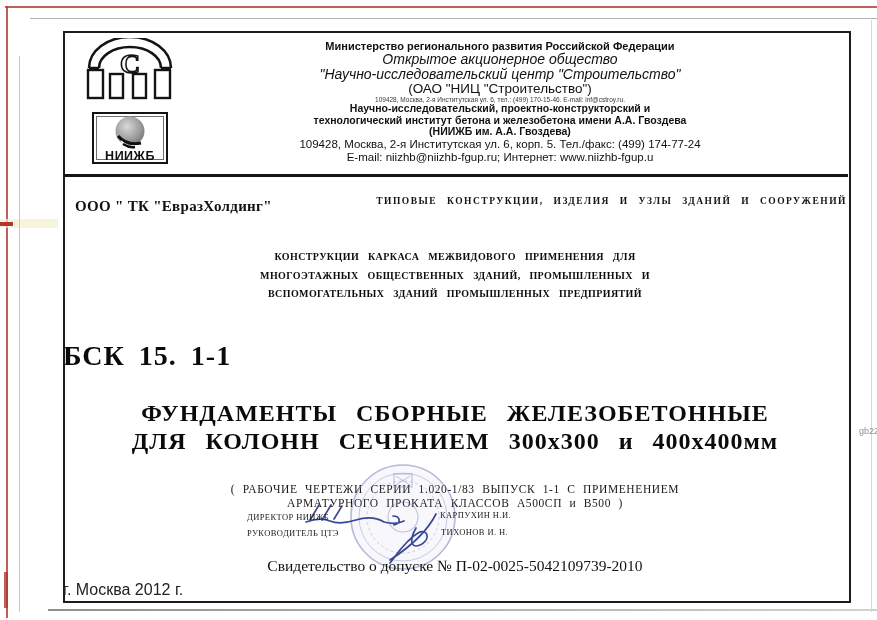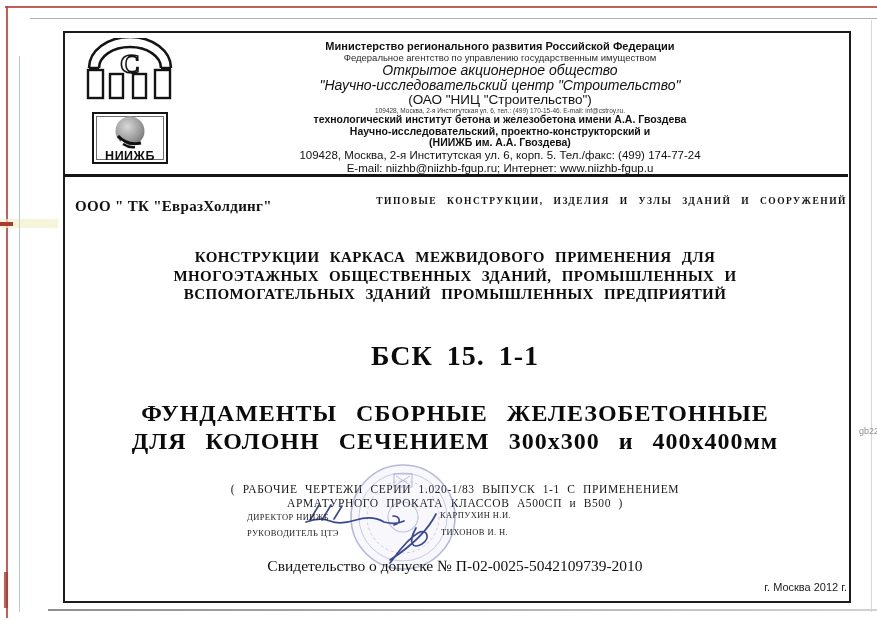--- a/index.html
+++ b/index.html
@@ -33,37 +33,37 @@
   
   .logo-nic{left:86px;top:38px;width:88px;height:72px;}
   .logo-niizhb{left:92px;top:112px;width:76px;height:52px;}
   
   .series-header{left:63px;top:196px;width:784px;text-align:right;font-weight:bold;
     font-size:9.5px;letter-spacing:1.5px;word-spacing:6px;color:#141414;}
   .customer{left:75px;top:197px;}
   .customer-label{font-size:13.5px;font-weight:bold;line-height:16px;}
   .customer-name{font-size:15px;font-weight:bold;line-height:19px;letter-spacing:.3px;}
   .main-title{left:63px;top:248px;width:784px;text-align:center;font-weight:bold;
-    font-size:15px;line-height:18.5px;letter-spacing:.4px;word-spacing:6px;color:#0d0d0d;}
-  .code-title{left:63px;top:340px;width:784px;text-align:center;font-weight:bold;
+    font-size:10px;line-height:18.5px;letter-spacing:.4px;word-spacing:6px;color:#0d0d0d;}
+  .code-title{left:63px;top:340px;width:784px;font-weight:bold;
     font-size:28px;letter-spacing:1px;word-spacing:6px;color:#0b0b0b;}
   .subject-title{left:63px;top:399px;width:784px;text-align:center;font-weight:bold;
     font-size:24px;line-height:28px;letter-spacing:1px;word-spacing:12px;color:#0b0b0b;}
   .subject-note{left:63px;top:483px;width:784px;text-align:center;
     font-size:11.5px;line-height:13.5px;letter-spacing:.6px;word-spacing:4px;color:#1a1a1a;}
   .stamp{left:332px;top:458px;width:146px;height:118px;}
   .signatures-ink{left:240px;top:496px;width:310px;height:72px;}
   .sig-text{font-size:8.5px;letter-spacing:.4px;color:#1c1c1c;white-space:nowrap;}
   .sig-role1{left:247px;top:512px;}
   .sig-name1{left:440px;top:510px;}
   .sig-role2{left:247px;top:528px;}
   .sig-name2{left:441px;top:527px;}
   .certificate{left:63px;top:557px;width:784px;text-align:center;font-size:15.5px;color:#101010;}
-  .place-year{left:63px;top:581px;width:784px;text-align:right;
-    font-family:"Liberation Sans",sans-serif;font-size:11px;color:#222;}
+  .place-year{left:63px;top:581px;width:784px;text-align:left;
+    font-family:"Liberation Sans",sans-serif;font-size:16px;color:#222;}
   .watermark{left:835px;top:426px;font-family:"Liberation Sans",sans-serif;
     font-size:9px;color:#8f8f8f;margin-left:24px;}
 </style>
 </head>
 <body>
 
 <div>
 
   <div class="abs red-top"></div>
   <div class="abs red-left"></div>
@@ -104,27 +104,26 @@
       <circle cx="38" cy="19" r="14.5" fill="url(#sph)"></circle>
       <path d="M26,24 q9,10 23,7" fill="none" stroke="#101010" stroke-width="3"></path>
       <path d="M29,29 q7,7 17,5" fill="none" stroke="#fdfdfd" stroke-width="1.6"></path>
       <path d="M31,32 q6,4 12,3" fill="none" stroke="#101010" stroke-width="2.4"></path>
       <text x="38" y="48" text-anchor="middle" font-family="Liberation Sans, sans-serif" font-size="12.5" font-weight="bold" letter-spacing="0.5" fill="#101010">НИИЖБ</text>
     </svg>
   </div>
 
   <div class="abs letterhead">
     <div class="lh-ministry">Министерство регионального развития Российской Федерации</div>
-    <div class="lh-agency">Федеральное агентство по управлению государственным имуществом</div>
     <div class="lh-oao1">Открытое акционерное общество</div>
     <div class="lh-oao2">"Научно-исследовательский центр "Строительство"</div>
     <div class="lh-oao3">(ОАО "НИЦ "Строительство")</div>
     <div class="lh-tiny">109428, Москва, 2-я Институтская ул. 6, тел.: (499) 170-15-46. E-mail: inf@cstroy.ru.</div>
+    <div class="lh-inst">Научно-исследовательский, проектно-конструкторский и</div>
     <div class="lh-inst">технологический институт бетона и железобетона имени А.А. Гвоздева</div>
-    <div class="lh-inst">Научно-исследовательский, проектно-конструкторский и</div>
     <div class="lh-inst">(НИИЖБ им. А.А. Гвоздева)</div>
     <div class="lh-addr">109428, Москва, 2-я Институтская ул. 6, корп. 5. Тел./факс: (499) 174-77-24</div>
     <div class="lh-addr">E-mail: niizhb@niizhb-fgup.ru; Интернет: www.niizhb-fgup.u</div>
   </div>
 
   <div class="abs divider"></div>
 
   <div class="abs series-header">ТИПОВЫЕ КОНСТРУКЦИИ, ИЗДЕЛИЯ И УЗЛЫ ЗДАНИЙ И СООРУЖЕНИЙ</div>
   <div class="abs customer">
     <div class="customer-name">ООО " ТК "ЕвразХолдинг"</div>

